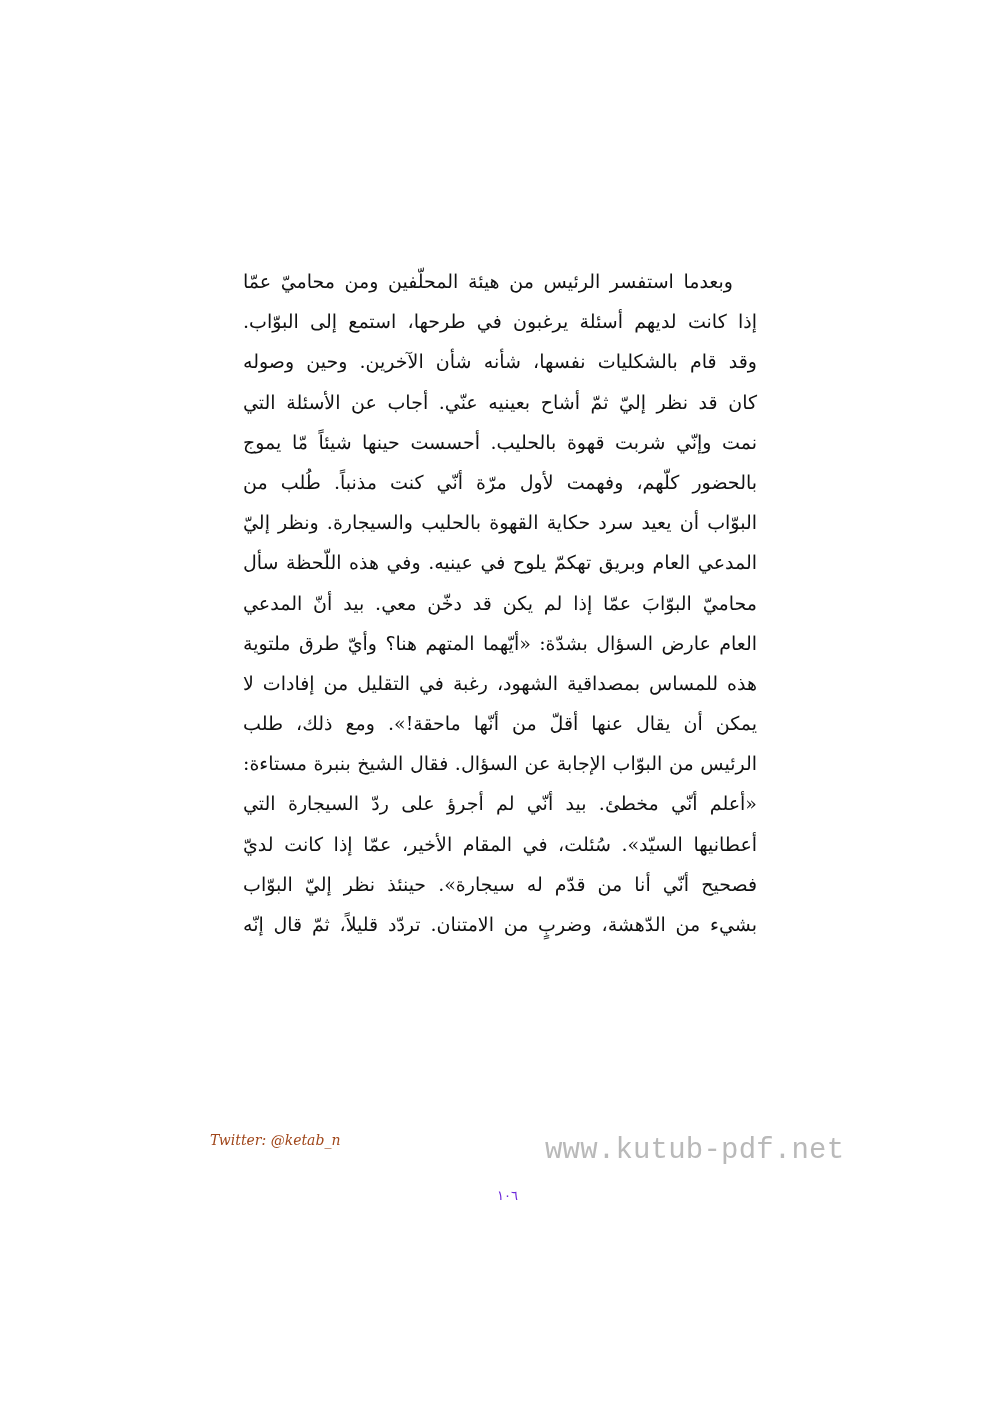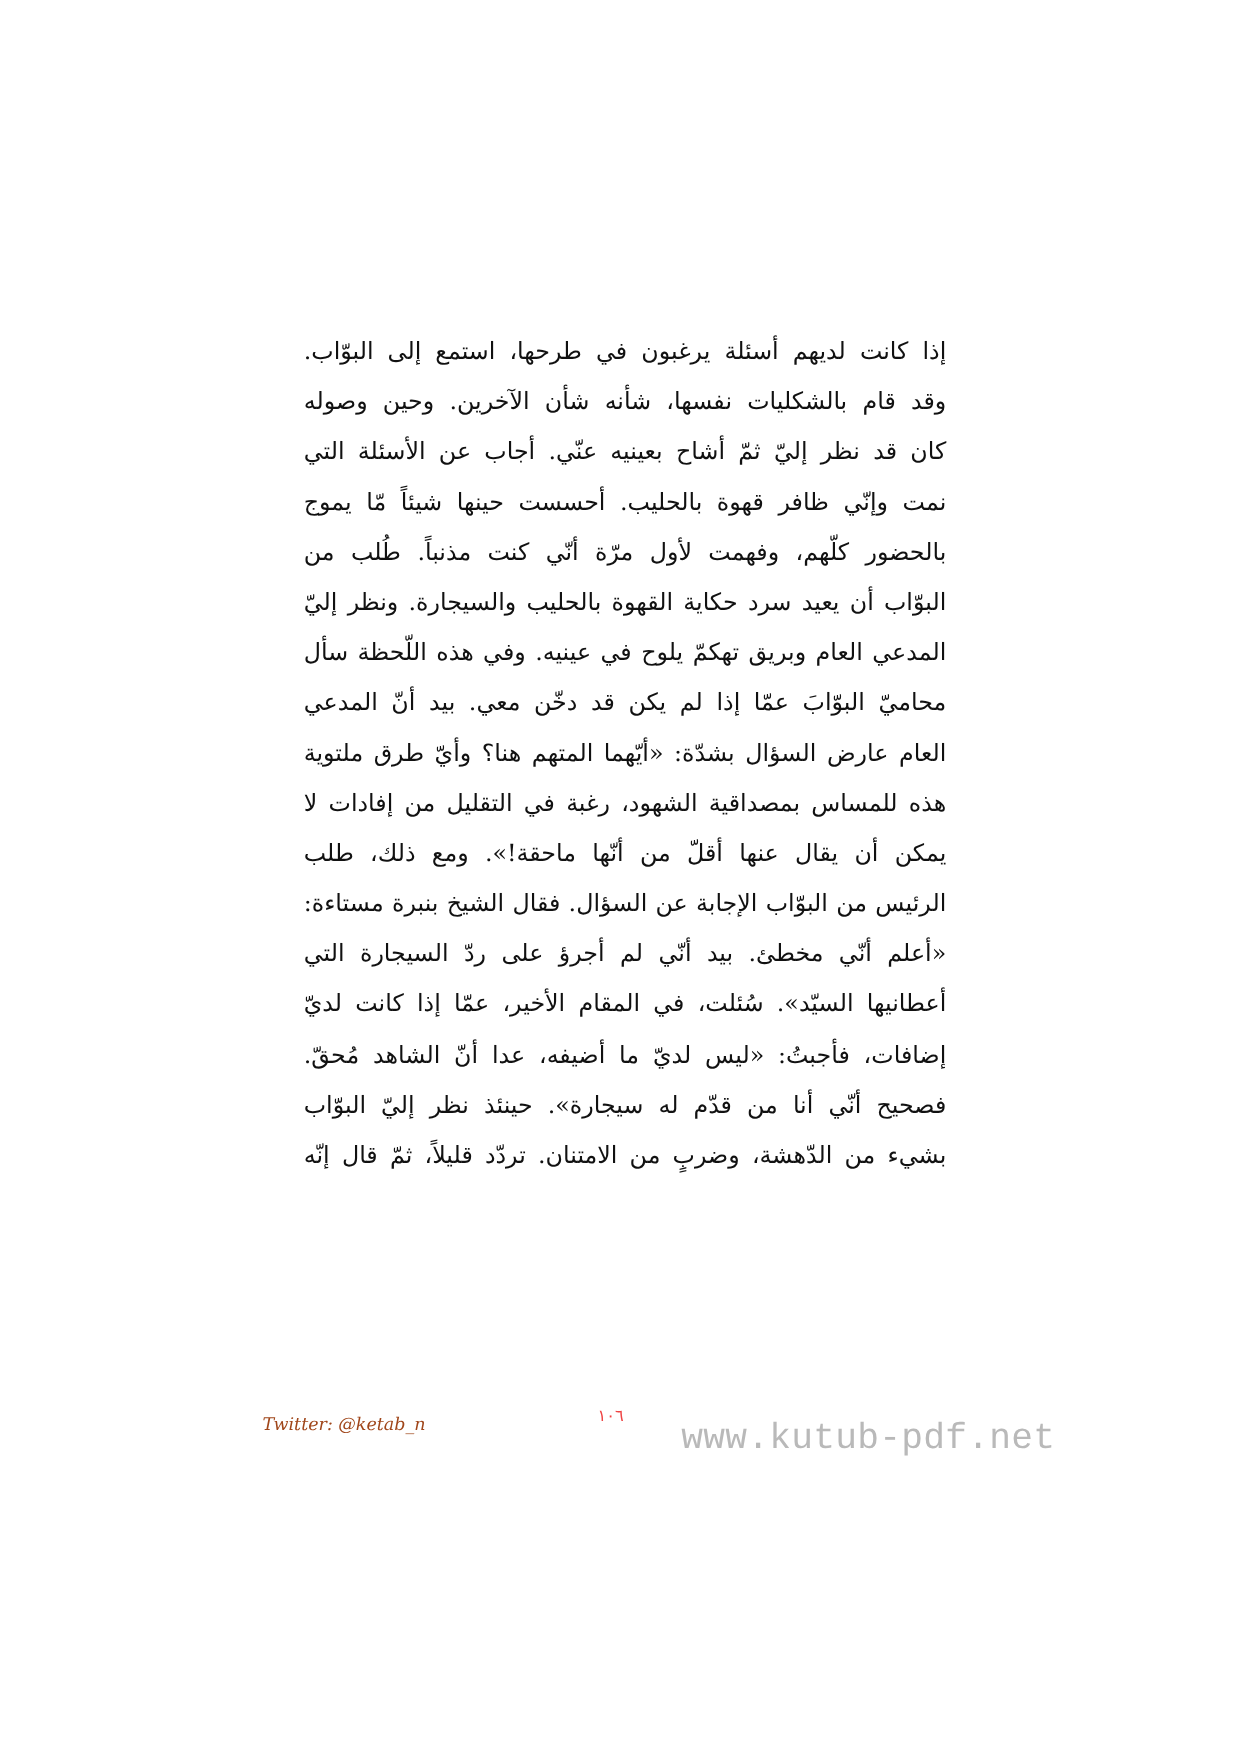--- a/index.html
+++ b/index.html
@@ -37,27 +37,27 @@
       white-space: nowrap;
       text-align: justify;
       text-align-last: justify;
     }
     .line.first {
       text-indent: 24px;
     }
     .page-number {
       position: absolute;
       left: 478px;
-      top: 1126px;
+      top: 1188px;
       width: 40px;
-      text-align: left;
+      text-align: right;
       direction: rtl;
       font-family: "DejaVu Sans", sans-serif;
       font-size: 13px;
-      color: #ef4444;
+      color: #6d28d9;
     }
     .twitter-handle {
       position: absolute;
       left: 210px;
       top: 1132px;
       font-family: "DejaVu Serif", serif;
       font-style: italic;
       font-size: 14px;
       color: #a0461a;
     }
@@ -69,35 +69,35 @@
       font-size: 29px;
       color: #b9b9b9;
       letter-spacing: 0.2px;
     }
   </style>
 </head>
 <body>
 
 <div class="page">
   <div class="body-text">
+    <span class="line first">وبعدما استفسر الرئيس من هيئة المحلّفين ومن محاميّ عمّا</span>
     <span class="line">إذا كانت لديهم أسئلة يرغبون في طرحها، استمع إلى البوّاب.</span>
     <span class="line">وقد قام بالشكليات نفسها، شأنه شأن الآخرين. وحين وصوله</span>
     <span class="line">كان قد نظر إليّ ثمّ أشاح بعينيه عنّي. أجاب عن الأسئلة التي</span>
-    <span class="line">نمت وإنّي ظافر قهوة بالحليب. أحسست حينها شيئاً مّا يموج</span>
+    <span class="line">نمت وإنّي شربت قهوة بالحليب. أحسست حينها شيئاً مّا يموج</span>
     <span class="line">بالحضور كلّهم، وفهمت لأول مرّة أنّي كنت مذنباً. طُلب من</span>
     <span class="line">البوّاب أن يعيد سرد حكاية القهوة بالحليب والسيجارة. ونظر إليّ</span>
     <span class="line">المدعي العام وبريق تهكمّ يلوح في عينيه. وفي هذه اللّحظة سأل</span>
     <span class="line">محاميّ البوّابَ عمّا إذا لم يكن قد دخّن معي. بيد أنّ المدعي</span>
     <span class="line">العام عارض السؤال بشدّة: «أيّهما المتهم هنا؟ وأيّ طرق ملتوية</span>
     <span class="line">هذه للمساس بمصداقية الشهود، رغبة في التقليل من إفادات لا</span>
     <span class="line">يمكن أن يقال عنها أقلّ من أنّها ماحقة!». ومع ذلك، طلب</span>
     <span class="line">الرئيس من البوّاب الإجابة عن السؤال. فقال الشيخ بنبرة مستاءة:</span>
     <span class="line">«أعلم أنّي مخطئ. بيد أنّي لم أجرؤ على ردّ السيجارة التي</span>
     <span class="line">أعطانيها السيّد». سُئلت، في المقام الأخير، عمّا إذا كانت لديّ</span>
-    <span class="line">إضافات، فأجبتُ: «ليس لديّ ما أضيفه، عدا أنّ الشاهد مُحقّ.</span>
     <span class="line">فصحيح أنّي أنا من قدّم له سيجارة». حينئذ نظر إليّ البوّاب</span>
     <span class="line">بشيء من الدّهشة، وضربٍ من الامتنان. تردّد قليلاً، ثمّ قال إنّه</span>
   </div>
 
   <div class="page-number">١٠٦</div>
   <div class="twitter-handle">Twitter: @ketab_n</div>
   <div class="watermark">www.kutub-pdf.net</div>
 </div>
 
 </body></html>

